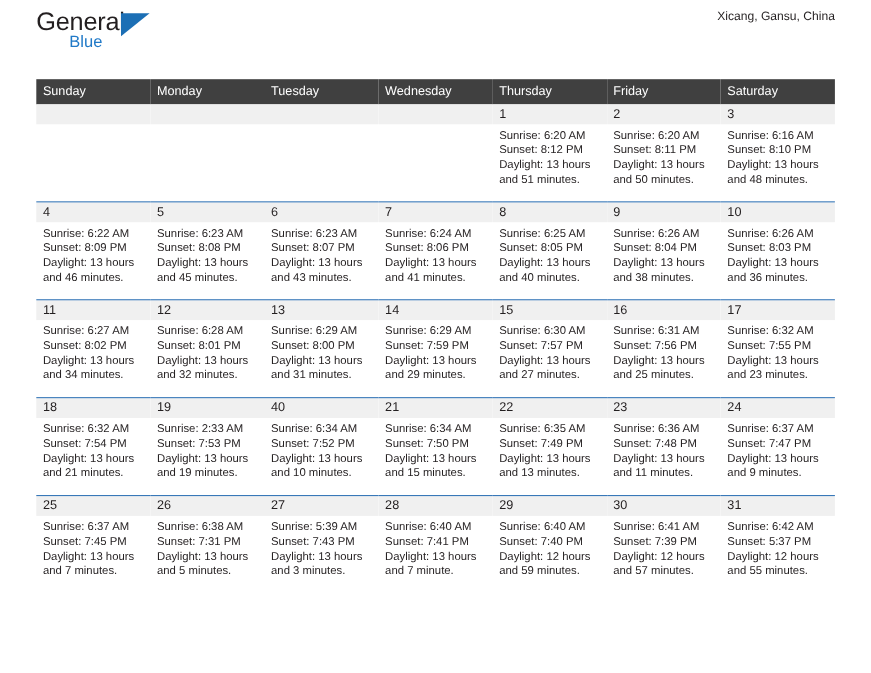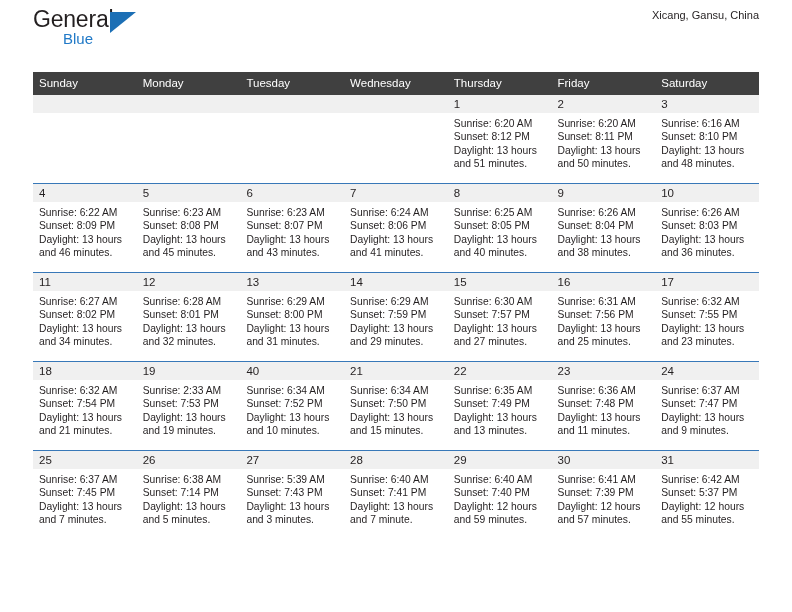--- a/index.html
+++ b/index.html
@@ -481,21 +481,21 @@
                 <div>Daylight: 13 hours</div>
                 <div>and 7 minutes.</div>
               </div>
             </div>
           </td>
           <td>
             <div class="cell">
               <div class="daynum-band">26</div>
               <div class="cell-body">
                 <div>Sunrise: 6:38 AM</div>
-                <div>Sunset: 7:14 PM</div>
+                <div>Sunset: 7:31 PM</div>
                 <div>Daylight: 13 hours</div>
                 <div>and 5 minutes.</div>
               </div>
             </div>
           </td>
           <td>
             <div class="cell">
               <div class="daynum-band">27</div>
               <div class="cell-body">
                 <div>Sunrise: 5:39 AM</div>

